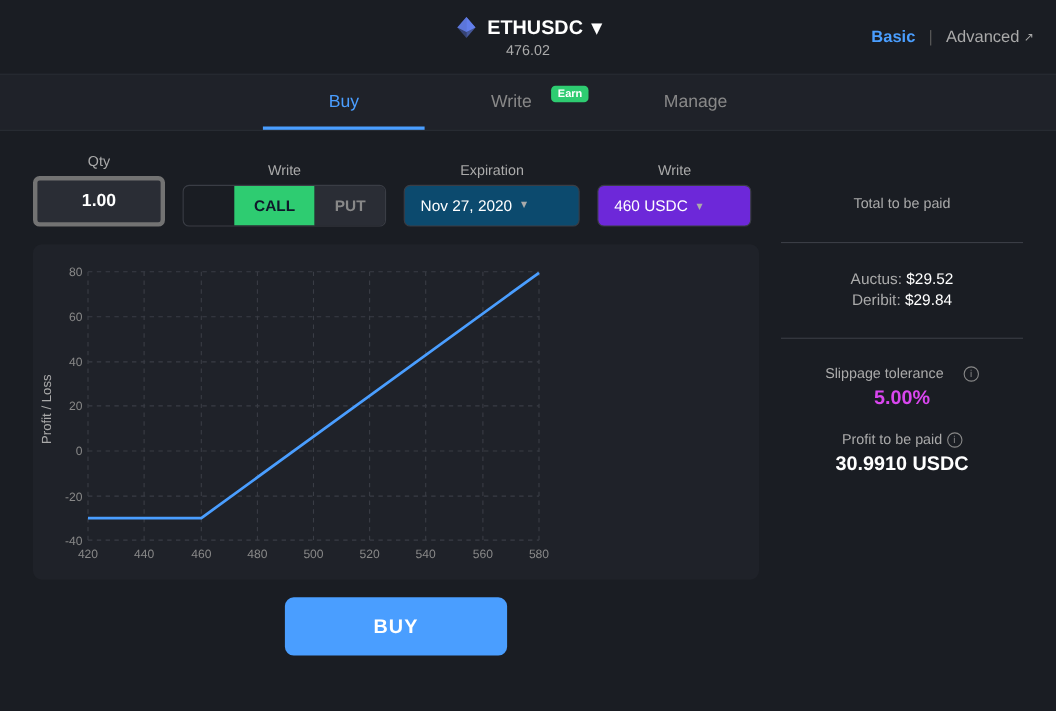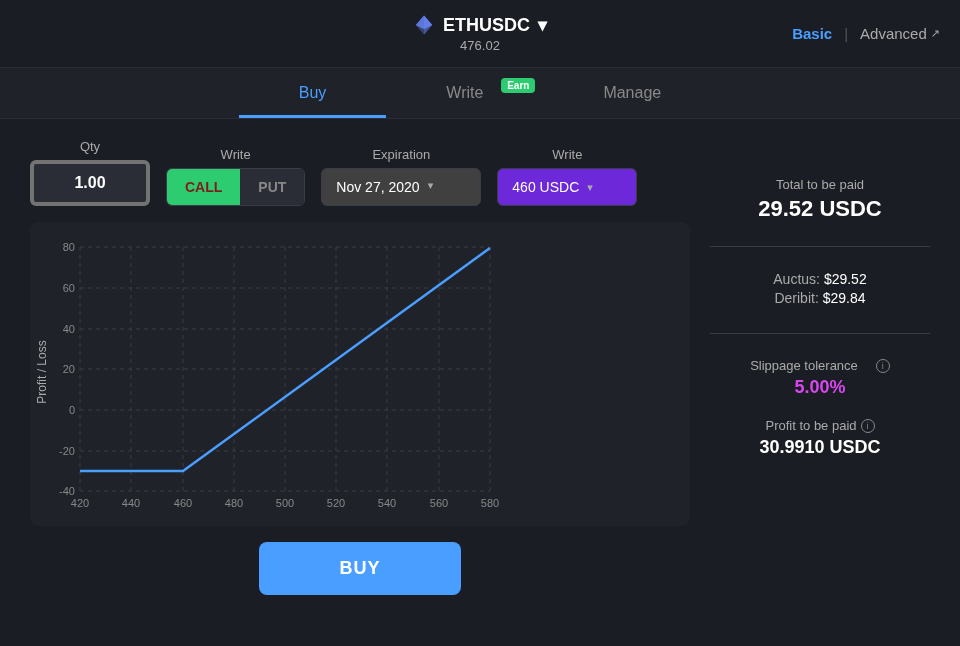--- a/index.html
+++ b/index.html
@@ -163,28 +163,29 @@
     .type-btn {
       padding: 10px 18px;
       font-size: 14px;
       font-weight: 700;
       cursor: pointer;
       border: none;
       outline: none;
     }
     .type-btn.call {
       background: #2ecc71;
-      color: #7f1d1d;
+      color: #0f172a;
+      margin-left: 46px;
     }
     .type-btn.put {
       background: #2a2d35;
       color: #888;
     }
     .expiry-select {
-      background: #404040;
+      background: #0c4a6e;
       border: 1px solid #3a3d45;
       border-radius: 6px;
       color: #fff;
       font-size: 14px;
       padding: 10px 14px;
       display: flex;
       gap: 8px;
       cursor: pointer;
       min-width: 160px;
     }
@@ -465,21 +466,20 @@
 
     <div class="buy-btn-row">
       <button class="buy-btn">BUY</button>
     </div>
   </div>
 
   <div class="right-panel">
 
     <div class="info-block">
       <div class="info-label">Total to be paid</div>
-      <div class="info-value">29.52 USDC</div>
     </div>
 
     <hr class="info-divider">
 
     <div class="prices-block">
       <div class="price-row">
         <span class="price-label">Auctus:</span>
         <span>$29.52</span>
       </div>
       <div class="price-row">

